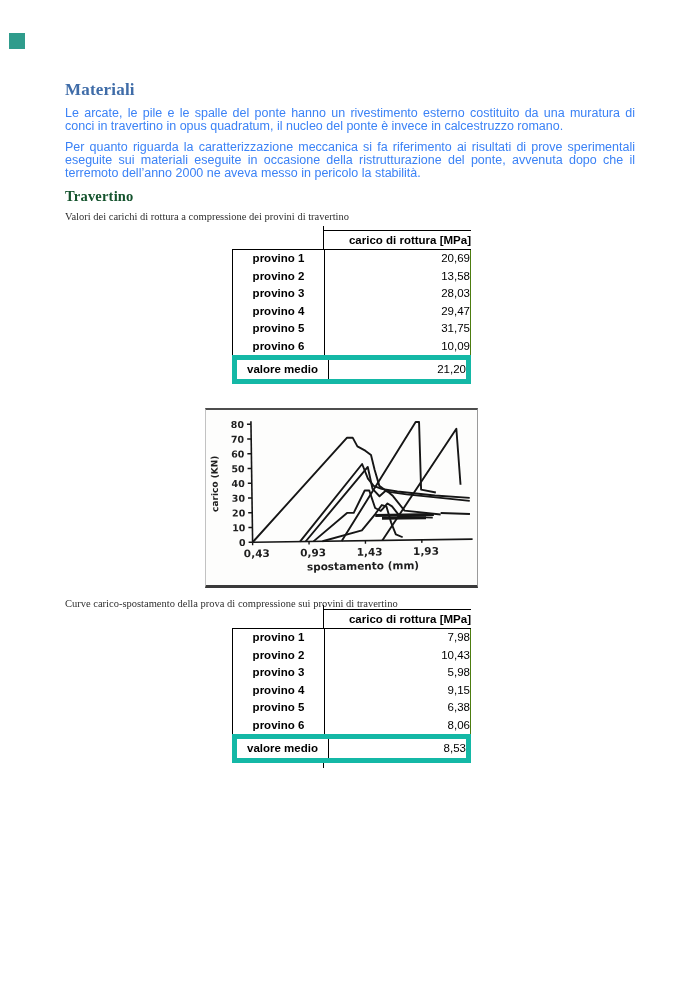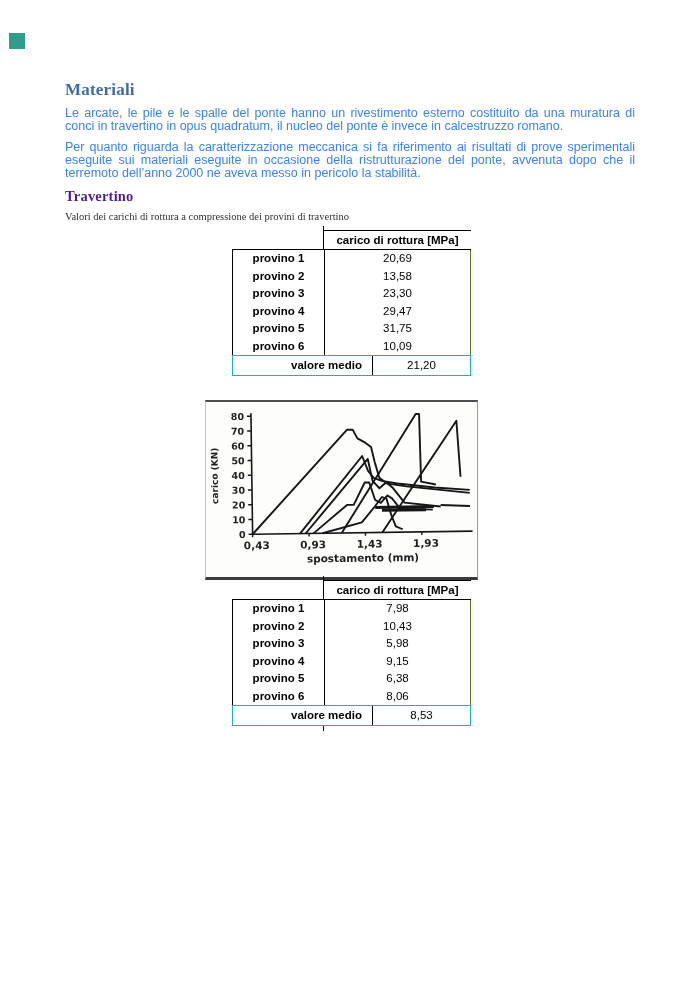--- a/index.html
+++ b/index.html
@@ -5,38 +5,38 @@
   html,body{margin:0;padding:0;background:#fff;}
   .page{position:relative;width:700px;height:829px;background:#ffffff;overflow:hidden;
         font-family:"Liberation Sans",sans-serif;color:#393939;}
   .marker{position:absolute;width:16px;height:16px;background:#2f9c8c;}
   .marker.top{left:9px;top:33px;}
   .marker.bottom{left:56px;top:949px;}
   .content{position:absolute;left:65px;top:80px;width:570px;}
   h1.doc{font-family:"Liberation Serif",serif;font-size:17px;font-weight:bold;
          color:#3f6ca8;margin:0 0 7px 0;letter-spacing:.2px;}
   h2.doc{font-family:"Liberation Serif",serif;font-size:14.5px;font-weight:bold;
-         color:#4c1d95;margin:2px 0 6px 0;letter-spacing:.2px;}
+         color:#14532d;margin:2px 0 6px 0;letter-spacing:.2px;}
   p.body{margin:0 0 8px 0;font-size:12.5px;line-height:13px;text-align:justify;color:#3b82f6;}
   .caption{width:570px;text-align:left;font-family:"Liberation Serif",serif;
            font-size:10.5px;color:#2f2f2f;}
   .cap-tbl1{margin:4px 0 8px 0;}
   .cap-chart{margin:10px 0 0 0;}
   .cap-tbl2{margin:30px 0 6px 0;}
   
   .tbl{position:relative;margin-left:167px;width:239px;font-size:11.5px;color:#000;}
   .tbl .tr{display:flex;}
   .tbl .c1{width:92px;text-align:center;font-weight:bold;box-sizing:border-box;
            border-right:1px solid #000;}
-  .tbl .c2{flex:1;text-align:center;box-sizing:border-box;}
+  .tbl .c2{flex:1;text-align:right;box-sizing:border-box;}
   .thead{display:flex;height:19px;line-height:19px;border-bottom:1px solid #000;}
   .thead .c2{border-top:1px solid #000;font-weight:bold;}
   .tbodyx{border-left:1px solid #000;border-right:1px solid #4d7c0f;}
   .tbodyx .tr{height:17.5px;line-height:17.5px;}
-  .tfootx{display:flex;height:19px;line-height:19px;border:1px solid #14b8a6;padding-left:48px;}
+  .tfootx{display:flex;height:19px;line-height:19px;border:5px solid #14b8a6;}
   .tfootx .c1{font-weight:bold;}
   .stub-top{position:absolute;left:91px;top:-4px;width:1px;height:4px;background:#000;}
   .stub-bottom{position:absolute;left:91px;bottom:-5px;width:1px;height:5px;background:#000;}
   
   .figure{margin:24px 0 0 140px;width:273px;height:180px;box-sizing:border-box;
           background:#fdfdfc;border-left:1px solid #c2c2c2;border-right:1px solid #9a9a9a;
           border-top:2px solid #4d4d4d;border-bottom:3px solid #3a3a3a;}
   .fig-tilt{width:271px;height:175px;transform:rotate(-0.8deg);}
   svg text{font-family:"DejaVu Sans",sans-serif;fill:#1f1f1f;font-weight:bold;}
 </style>
@@ -69,21 +69,21 @@
         <div class="tr">
             <div class="c1">provino 1</div>
             <div class="c2">20,69</div>
           </div>
         <div class="tr">
             <div class="c1">provino 2</div>
             <div class="c2">13,58</div>
           </div>
         <div class="tr">
             <div class="c1">provino 3</div>
-            <div class="c2">23,30</div>
+            <div class="c2">28,03</div>
           </div>
         <div class="tr">
             <div class="c1">provino 4</div>
             <div class="c2">29,47</div>
           </div>
         <div class="tr">
             <div class="c1">provino 5</div>
             <div class="c2">31,75</div>
           </div>
         <div class="tr">
@@ -137,20 +137,21 @@
             <polyline points="115.9,131.0 155.4,120.7 169.0,104.5 175.7,95.6 180.3,97.1 184.8,113.3 189.3,125.1 196.1,128.1" fill="none" stroke="#161616" stroke-width="1.9" stroke-linejoin="round"></polyline>
             <polyline points="135.1,131.0 210.7,13.0 214.1,13.0 215.2,80.8 229.9,83.8" fill="none" stroke="#161616" stroke-width="1.9" stroke-linejoin="round"></polyline>
             <polyline points="175.7,131.0 251.3,20.4 254.7,76.4" fill="none" stroke="#161616" stroke-width="1.9" stroke-linejoin="round"></polyline>
             <polyline points="169.0,105.9 227.6,105.9" fill="none" stroke="#161616" stroke-width="3"></polyline>
             <polyline points="175.7,108.9 219.7,108.9" fill="none" stroke="#161616" stroke-width="3"></polyline>
             <polyline points="234.4,104.5 263.7,105.9" fill="none" stroke="#161616" stroke-width="2"></polyline>
           </svg>
       </div>
     </div>
 
+    <div class="caption cap-chart">Curve carico-spostamento della  prova di compressione sui provini di travertino</div>
 
 
     <div class="tbl">
       <div class="stub-top"></div>
       <div class="stub-bottom"></div>
       <div class="thead">
         <div class="c1"></div>
         <div class="c2">carico di rottura [MPa]</div>
       </div>
       <div class="tbodyx">

